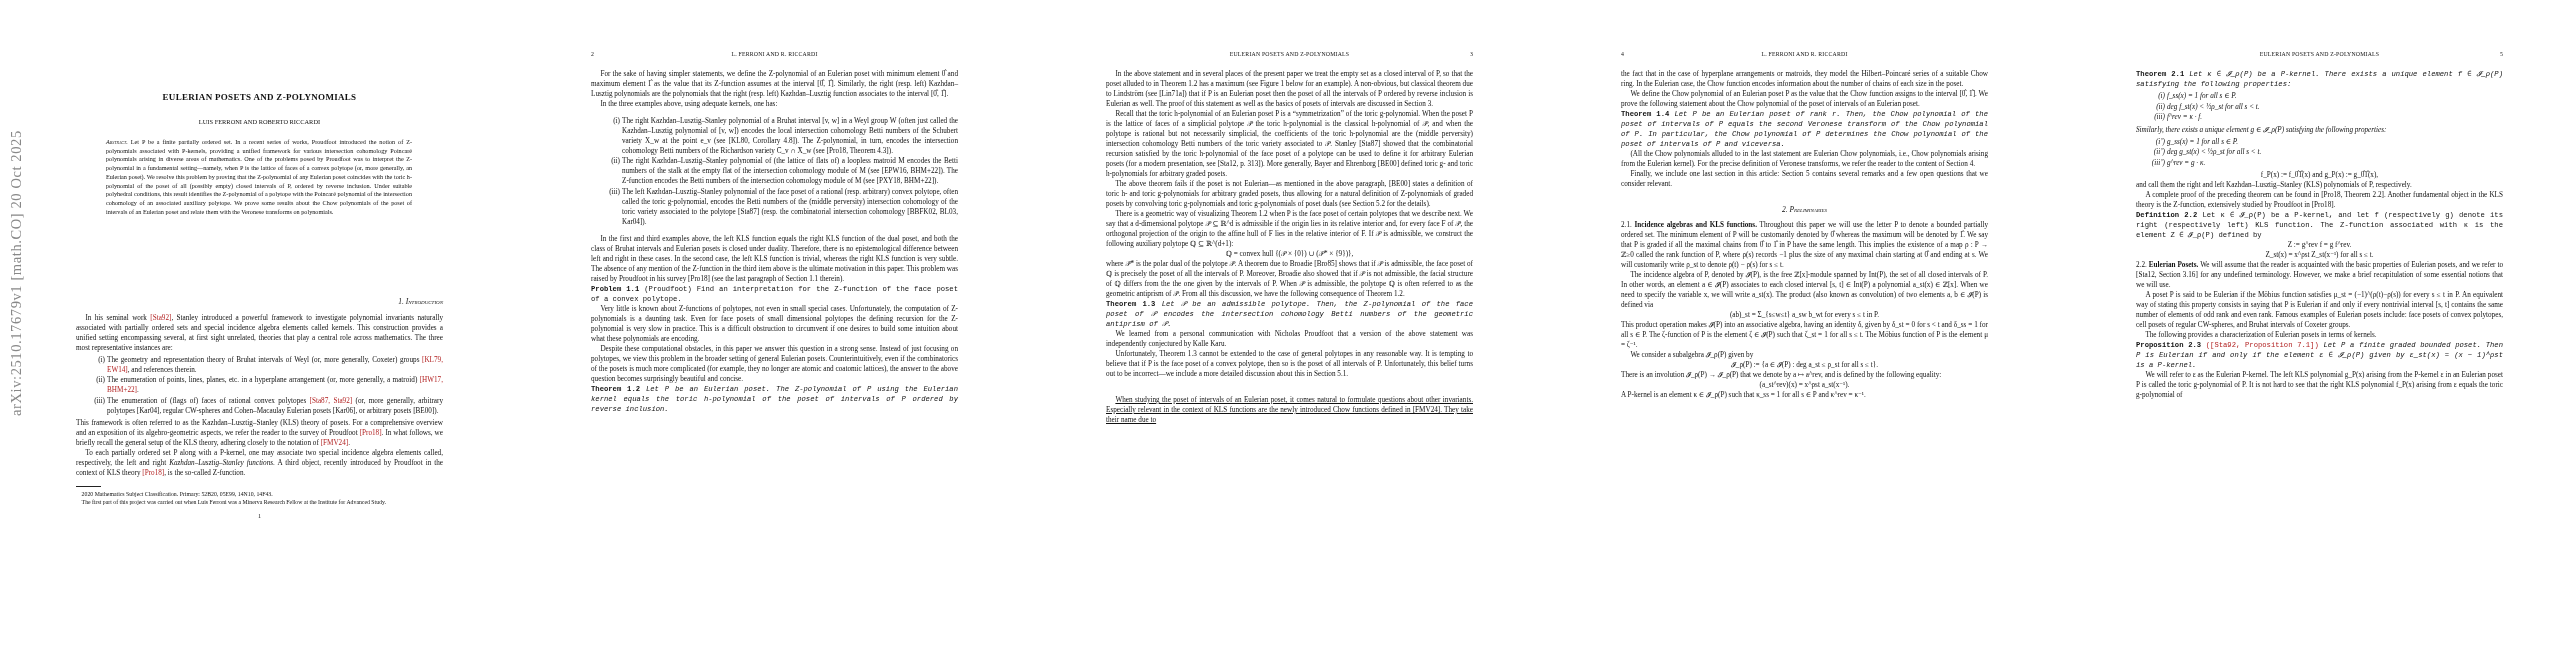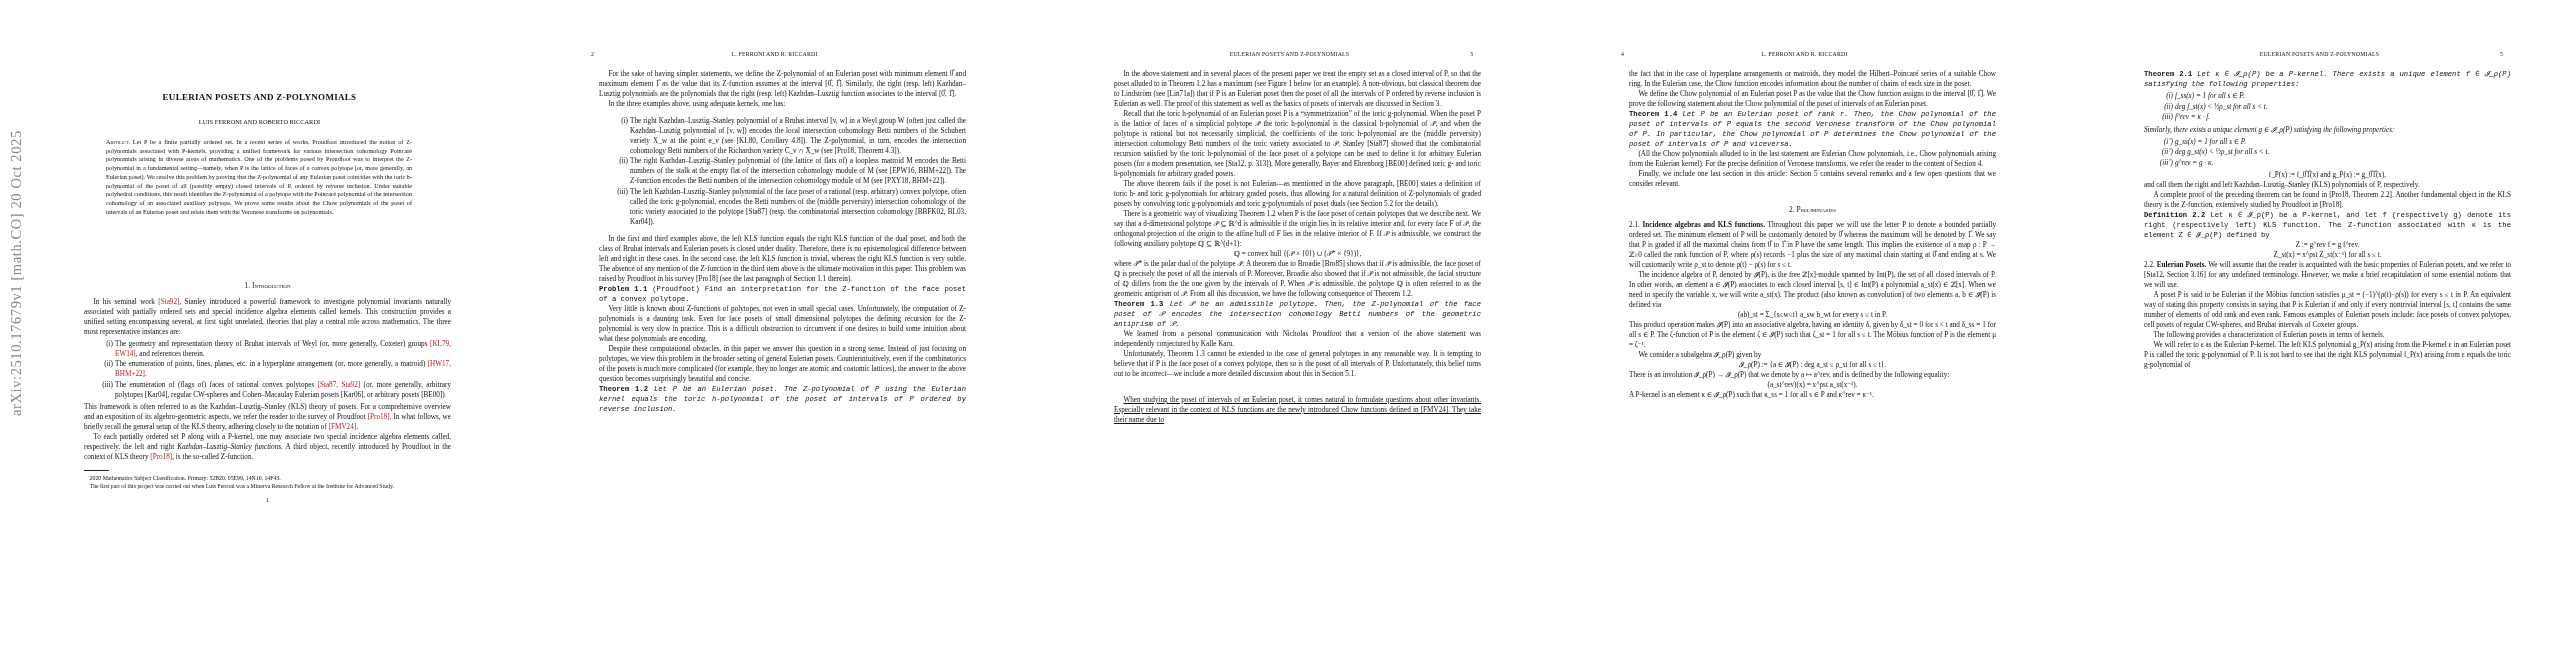--- a/index.html
+++ b/index.html
@@ -1,31 +1,31 @@
 <!DOCTYPE html>
 <html style="font-size:9px"><head>
 <meta charset="utf-8">
 <style>
   html, body { margin: 0; padding: 0; background: #ffffff; }
   body { width: 2576px; height: 667px; overflow: hidden; position: relative;
          font-family: "Liberation Serif", "DejaVu Serif", serif; color: #111; }
   .spread { display: flex; width: 2576px; height: 667px; }
   .page { position: relative; width: 515px; height: 667px; background: #fff; box-sizing: border-box; }
-  .content { position: absolute; left: 84px; width: 367px; font-size: 7.2px; line-height: 10px; text-align: justify; }
+  .content { position: absolute; left: 76px; width: 367px; font-size: 7.2px; line-height: 10px; text-align: justify; }
   .content p { margin: 0; text-indent: 9.4px; }
   .content p.noindent { text-indent: 0; }
   .run-head { position: absolute; top: 51px; left: 76px; width: 367px; font-size: 5.8px; letter-spacing: 0.2px; }
   .run-head .num { position: absolute; top: 0; }
   .run-head .num.left { left: 0; }
   .run-head .num.right { right: 0; }
   .run-head .title { display: block; text-align: center; }
   .cite { color: #b22222; }
   em, .it { font-style: italic; }
   b, .bold { font-weight: bold; }
-  .sc { font-variant: small-caps; }
+  .sc { font-variant: small-caps; font-style: italic; }
   .list { margin: 2.2px 0 2.2px 0; padding: 0; list-style: none; }
   .list li { position: relative; padding-left: 31px; text-indent: 0; margin-bottom: 0.6px; }
   .list li .lab { position: absolute; left: 11px; width: 18px; text-align: right; }
   .thm { margin: 6.7px 0; text-indent: 0 !important; font-family: Liberation Mono, monospace; }
   .thm .body { font-style: italic; }
   .eq { text-align: center; text-indent: 0 !important; margin: 6.7px 0; }
   .section-title { text-align: center; font-size: 7.5px; margin: 15.6px 0 5.6px; text-indent: 0; }
   .stamp { position: absolute; left: 7.8px; top: 83px; width: 22px; height: 333px; }
   .stamp span { position: absolute; left: 0; top: 333px; transform: rotate(-90deg); transform-origin: 0 0;
                 white-space: nowrap; font-family: "Liberation Serif", serif; font-size: 14.5px; color: #888; letter-spacing: 0.6px; }
@@ -46,21 +46,21 @@
     <div class="stamp">
       <span>arXiv:2510.17679v1  [math.CO]  20 Oct 2025</span>
     </div>
     <div class="paper-title">EULERIAN POSETS AND Z-POLYNOMIALS</div>
     <div class="authors">LUIS FERRONI AND ROBERTO RICCARDI</div>
     <div class="abstract">
       <span class="sc">Abstract.</span>
       <span>Let P be a finite partially ordered set. In a recent series of works, Proudfoot introduced the notion of Z-polynomials associated with P-kernels, providing a unified framework for various intersection cohomology Poincaré polynomials arising in diverse areas of mathematics. One of the problems posed by Proudfoot was to interpret the Z-polynomial in a fundamental setting—namely, when P is the lattice of faces of a convex polytope (or, more generally, an Eulerian poset). We resolve this problem by proving that the Z-polynomial of any Eulerian poset coincides with the toric h-polynomial of the poset of all (possibly empty) closed intervals of P, ordered by reverse inclusion. Under suitable polyhedral conditions, this result identifies the Z-polynomial of a polytope with the Poincaré polynomial of the intersection cohomology of an associated auxiliary polytope. We prove some results about the Chow polynomials of the poset of intervals of an Eulerian poset and relate them with the Veronese transforms on polynomials.</span>
     </div>
     <div class="content" style="top:281px;">
-      <div class="section-title sc" style="margin-top:0;">1. Introduction</div>
+      <div class="section-title sc" style="margin-top:16px;text-align:right;">1. Introduction</div>
       <p>
         <span>In his seminal work </span><span class="cite">[Sta92]</span><span>, Stanley introduced a powerful framework to investigate polynomial invariants naturally associated with partially ordered sets and special incidence algebra elements called kernels. This construction provides a unified setting encompassing several, at first sight unrelated, theories that play a central role across mathematics. The three most representative instances are:</span>
       </p>
       <ul class="list">
         <li>
           <span class="lab">(i)</span>
           <span>The geometry and representation theory of Bruhat intervals of Weyl (or, more generally, Coxeter) groups </span><span class="cite">[KL79, EW14]</span><span>, and references therein.</span>
         </li>
         <li>
           <span class="lab">(ii)</span>
@@ -196,18 +196,23 @@
       </p>
       <p class="eq">Z := g^rev f = g f^rev.</p>
       <p class="eq">Z_st(x) = x^ρst Z_st(x⁻¹)   for all s ≤ t.</p>
       <p class="noindent">
         <span>2.2.</span>
         <b>Eulerian Posets.</b>
         <span>We will assume that the reader is acquainted with the basic properties of Eulerian posets, and we refer to [Sta12, Section 3.16] for any undefined terminology. However, we make a brief recapitulation of some essential notions that we will use.</span>
       </p>
       <p>A poset P is said to be Eulerian if the Möbius function satisfies μ_st = (−1)^(ρ(t)−ρ(s)) for every s ≤ t in P. An equivalent way of stating this property consists in saying that P is Eulerian if and only if every nontrivial interval [s, t] contains the same number of elements of odd rank and even rank. Famous examples of Eulerian posets include: face posets of convex polytopes, cell posets of regular CW-spheres, and Bruhat intervals of Coxeter groups.</p>
       <p>The following provides a characterization of Eulerian posets in terms of kernels.</p>
+      <p class="thm">
+        <b>Proposition 2.3</b>
+        <span class="cite">([Sta92, Proposition 7.1])</span>
+        <span class="body">Let P a finite graded bounded poset. Then P is Eulerian if and only if the element ε ∈ 𝓘_ρ(P) given by ε_st(x) = (x − 1)^ρst is a P-kernel.</span>
+      </p>
       <p>We will refer to ε as the Eulerian P-kernel. The left KLS polynomial g_P(x) arising from the P-kernel ε in an Eulerian poset P is called the toric g-polynomial of P. It is not hard to see that the right KLS polynomial f_P(x) arising from ε equals the toric g-polynomial of</p>
     </div>
   </div>
 
 </div>
 
 
 </body></html>

